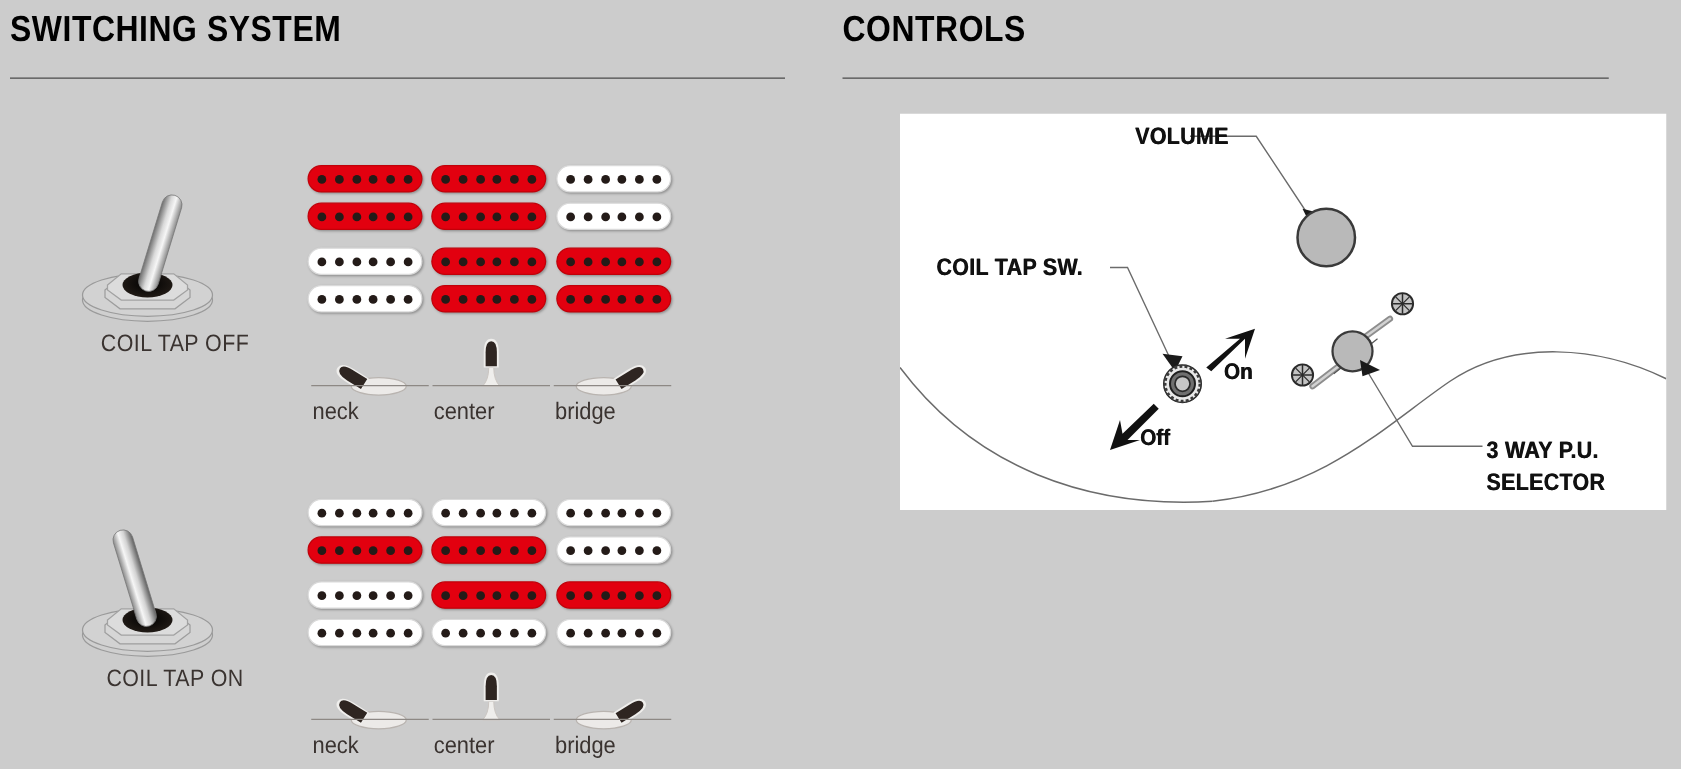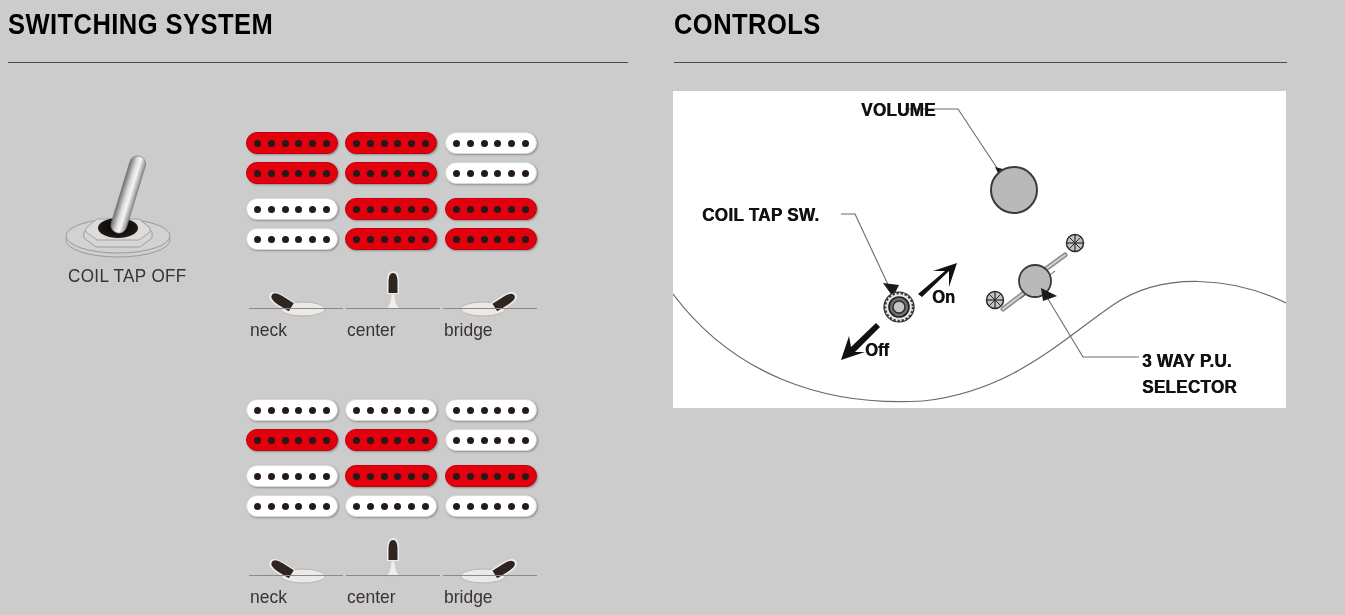--- a/index.html
+++ b/index.html
@@ -21,21 +21,21 @@
     font-size:29px;
     letter-spacing:0.5px;
     color:#000;
     transform:scaleX(0.88);
     transform-origin:left center;
     white-space:nowrap;
   }
   .sec-rule{position:absolute;height:1px;background:#4a4a4a;}
 
   
-  .toggle-block{position:absolute;width:160px;text-align:left;}
+  .toggle-block{position:absolute;width:160px;text-align:center;}
   .toggle-label{
     font-family:"Liberation Sans Narrow","Liberation Sans",sans-serif;
     font-size:19px;color:#3a3330;letter-spacing:.4px;
     transform:scaleX(0.9);white-space:nowrap;
   }
 
   .pu-grid{position:absolute;}
   .pu-col{position:absolute;}
   .humbucker{position:absolute;}
   .coil{
@@ -59,20 +59,21 @@
   .sel-label{
     font-family:"Liberation Sans Narrow","Liberation Sans",sans-serif;
     font-size:19px;color:#3a3330;margin-top:1px;
     transform:scaleX(0.92);
   }
 
   
   .white-card{
     position:absolute;
     background:#ffffff;
+    margin-left:47px;
   }
   .ctrl-label{
     position:absolute;
     font-family:"Liberation Sans Narrow","Liberation Sans",sans-serif;
     font-weight:bold;
     font-size:19px;
     color:#111;
     letter-spacing:.3px;
     line-height:21px;
     transform:scaleX(0.9);
@@ -284,20 +285,33 @@
         <ellipse cx="43" cy="41" rx="22" ry="7" fill="#eceae8" stroke="#b9b4b0" stroke-width="1"></ellipse>
         <g transform="rotate(58 54 40)">
           <path d="M48 40 L48 26 Q48 14 54 14 Q60 14 60 26 L60 40 Z" fill="#efeeec"></path>
           <path d="M49.5 39 L49.5 26 Q49.5 16 54 16 Q58.5 16 58.5 26 L58.5 39 Z" fill="#2e2521"></path>
         </g>
       </svg>
     </div>
     <div class="sel-label">bridge</div>
   </div>
 
+  <div class="toggle-block" style="left:60px;top:408px;">
+    <svg width="160" height="125" viewBox="0 0 160 125">
+      <ellipse cx="58" cy="100" rx="52" ry="17" fill="#cfcfcf" stroke="#9a9a9a" stroke-width="1"></ellipse>
+      <ellipse cx="58" cy="96" rx="52" ry="17" fill="#d2d2d2" stroke="#9a9a9a" stroke-width="1"></ellipse>
+      <polygon points="24,92 36,82 80,82 92,92 92,98 80,107 36,107 24,98" fill="#d6d6d6" stroke="#9d9d9d" stroke-width="1"></polygon>
+      <polygon points="26,88 37,79 79,79 90,88 90,92 79,100 37,100 26,92" fill="#dcdcdc" stroke="#a2a2a2" stroke-width="1"></polygon>
+      <ellipse cx="58" cy="88" rx="20" ry="10" fill="url(#holeGrad)"></ellipse>
+      <g transform="rotate(-17 58 88)">
+        <rect x="50" y="13" width="16" height="80" rx="8" fill="url(#leverGradL)" stroke="#787878" stroke-width="0.6"></rect>
+      </g>
+    </svg>
+    <div class="toggle-label">COIL TAP ON</div>
+  </div>
 
   <div class="pu-grid" style="left:246px;top:399px;">
     <div class="pu-col" style="left:0px;top:0px;width:92px;">
       <div class="humbucker" style="left:0;top:0;width:92px;height:52px;">
         <div class="coil off" style="left:0;top:0;width:92px;height:22px;">
             <span class="pole"></span>
             <span class="pole"></span>
             <span class="pole"></span>
             <span class="pole"></span>
             <span class="pole"></span>

